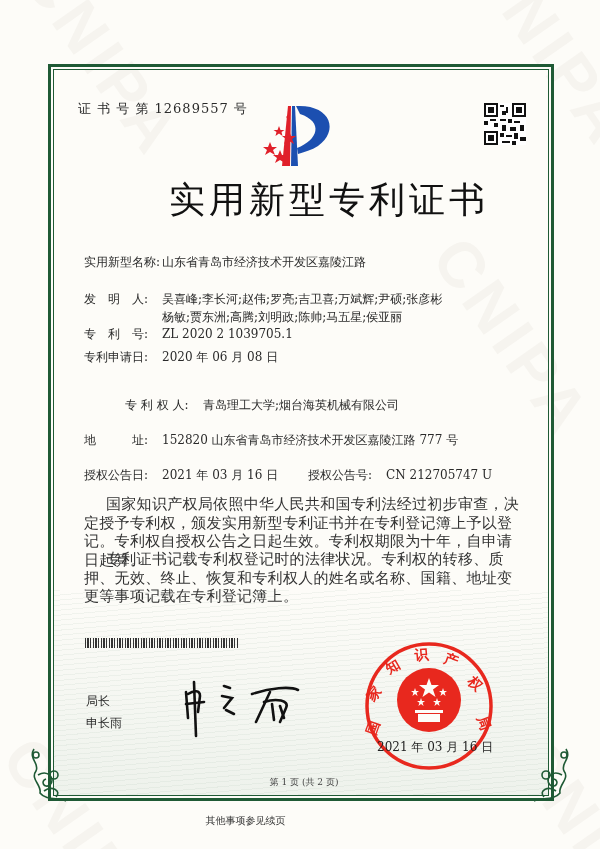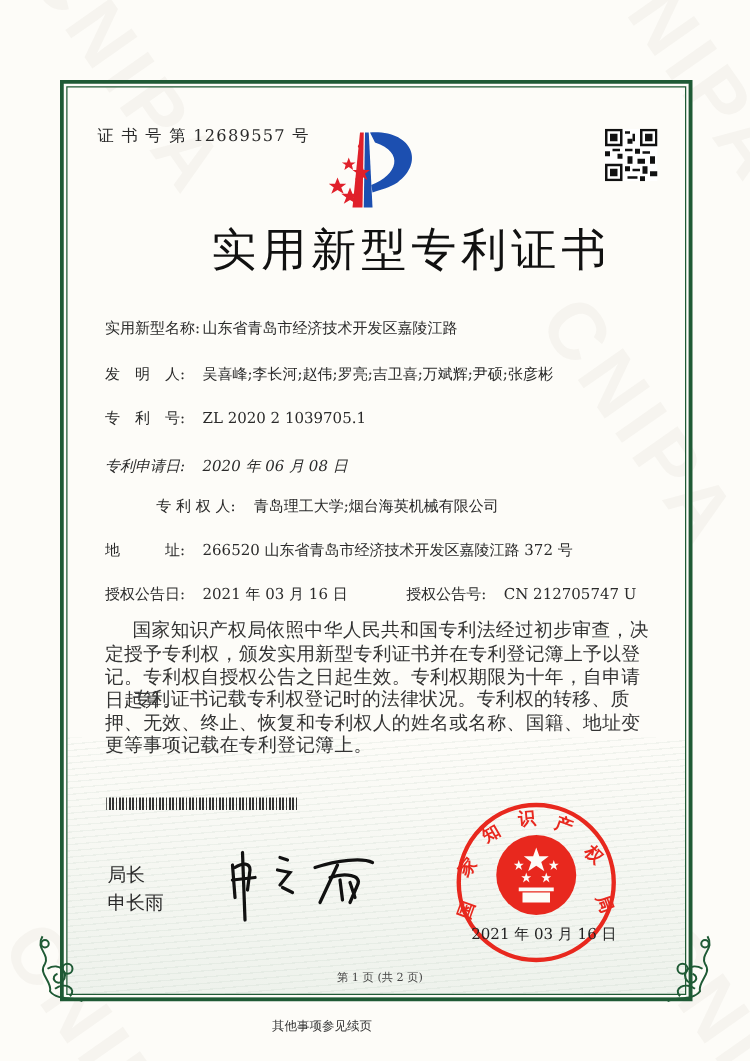--- a/index.html
+++ b/index.html
@@ -36,26 +36,26 @@
     padding-left: 29px;
   }
   .field { position: absolute; left: 84px; font-size: 12px; line-height: 18px; white-space: nowrap; }
   .field .lbl { display: inline-block; width: 78px; }
   .field .val2 { padding-left: 78px; display: block; }
   .para { position: absolute; left: 84px; width: 440px; font-size: 15px; line-height: 18.5px; letter-spacing: 0.3px; text-indent: 22px; color: #333; }
   .barcode {
     position: absolute; left: 85px; top: 638px; width: 153px; height: 10px;
     background: repeating-linear-gradient(90deg, #333 0 1px, transparent 1px 2px, #333 2px 4px, transparent 4px 5px, #333 5px 6px, transparent 6px 8px);
   }
-  .sig-title { position: absolute; left: 86px; top: 690px; font-size: 15px; font-family: Liberation Serif, serif; line-height: 22px; }
+  .sig-title { position: absolute; left: 86px; top: 690px; font-size: 12px; font-family: Liberation Serif, serif; line-height: 22px; }
   .signature { position: absolute; left: 180px; top: 678px; width: 130px; height: 60px; }
   .seal { position: absolute; left: 363px; top: 640px; width: 132px; height: 132px; }
   .seal-date { position: absolute; left: 377px; top: 739px; font-size: 12px; color: #222; }
   .page-no { position: absolute; left: 4px; width: 600px; top: 776px; text-align: center; font-size: 9px; color: #444; }
-  .footer-note { position: absolute; left: 18px; width: 479px; top: 814px; text-align: center; font-size: 10px; color: #333; }
+  .footer-note { position: absolute; left: 6px; width: 479px; top: 814px; text-align: center; font-size: 10px; color: #333; }
   .ornament { position: absolute; width: 60px; height: 60px; }
 </style>
 </head>
 <body>
 
 <div class="watermark" style="left:-10px;top:20px;">CNIPA</div>
 <div class="watermark" style="left:440px;top:10px;">CNIPA</div>
 <div class="watermark" style="left:400px;top:300px;">CNIPA</div>
 <div class="watermark" style="left:-30px;top:800px;">CNIPA</div>
 <div class="watermark" style="left:480px;top:800px;">CNIPA</div>
@@ -135,42 +135,43 @@
 </svg>
 
 <div class="title">实用新型专利证书</div>
 
 <div class="field" style="top:253px;">
   <span class="lbl">实用新型名称:</span><span>山东省青岛市经济技术开发区嘉陵江路</span>
 </div>
 
 <div class="field" style="top:290px;">
   <span class="lbl">发　明　人:</span><span>吴喜峰;李长河;赵伟;罗亮;吉卫喜;万斌辉;尹硕;张彦彬</span>
+  <span class="val2">杨敏;贾东洲;高腾;刘明政;陈帅;马五星;侯亚丽</span>
 </div>
 
 <div class="field" style="top:325px;">
   <span class="lbl">专　利　号:</span><span>ZL 2020 2 1039705.1</span>
 </div>
 
-<div class="field" style="top:364px;font-style:italic;">
+<div class="field" style="top:348px;">
   <span class="lbl">专利申请日:</span><span>2020 年 06 月 08 日</span>
 </div>
 
 <div class="field" style="top:396px;margin-left:41px;">
   <span class="lbl">专 利 权 人:</span><span>青岛理工大学;烟台海英机械有限公司</span>
 </div>
 
 <div class="field" style="top:431px;">
-  <span class="lbl">地　　　址:</span><span>266520  山东省青岛市经济技术开发区嘉陵江路 372 号</span>
+  <span class="lbl">地　　　址:</span><span>152820  山东省青岛市经济技术开发区嘉陵江路 777 号</span>
 </div>
 
 <div class="field" style="top:466px;">
   <span class="lbl">授权公告日:</span><span>2021 年 03 月 16 日</span>
 </div>
-<div class="field" style="top:466px;left:308px;margin-left:17px;">
+<div class="field" style="top:466px;left:308px;">
   <span class="lbl">授权公告号:</span><span>CN 212705747 U</span>
 </div>
 
 <div class="para" style="top:495px;">国家知识产权局依照中华人民共和国专利法经过初步审查，决定授予专利权，颁发实用新型专利证书并在专利登记簿上予以登记。专利权自授权公告之日起生效。专利权期限为十年，自申请日起算。</div>
 <div class="para" style="top:550px;">专利证书记载专利权登记时的法律状况。专利权的转移、质押、无效、终止、恢复和专利权人的姓名或名称、国籍、地址变更等事项记载在专利登记簿上。</div>
 
 <div class="barcode"></div>
 
 <div class="sig-title">
   <div>局长</div>

